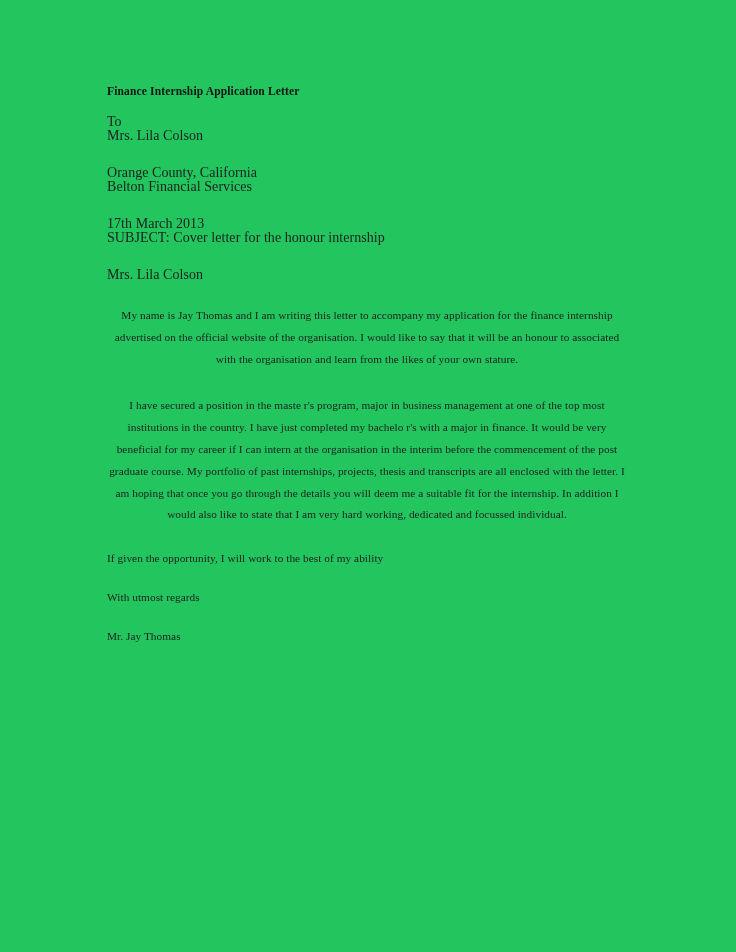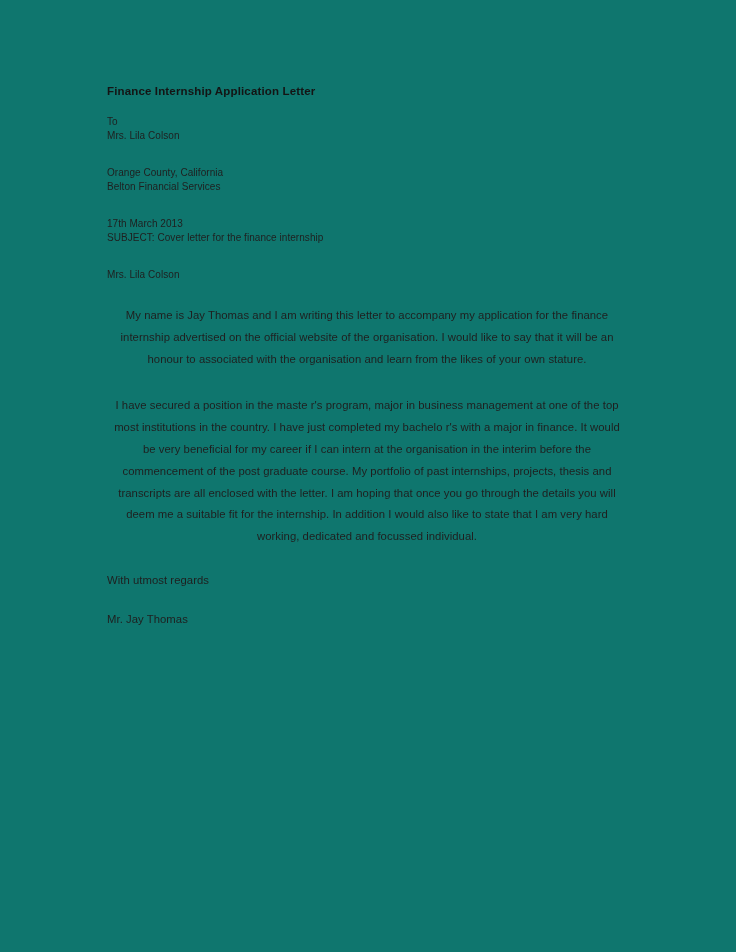--- a/index.html
+++ b/index.html
@@ -14,42 +14,43 @@
     overflow: hidden;
     font-family: "Liberation Sans", "DejaVu Sans", sans-serif;
     color: #1a1a1a;
     -webkit-font-smoothing: antialiased;
   }
 
   .page {
     position: relative;
     width: 736px;
     height: 952px;
-    background: #0f766e;
+    background: #22c55e;
     box-sizing: border-box;
+    font-family: Liberation Serif, serif;
   }
 
   .letter {
     position: absolute;
     left: 107px;
     top: 84px;
     width: 520px;
   }
 
   .letter-title {
     font-size: 11.5px;
     font-weight: bold;
     letter-spacing: 0.15px;
     line-height: 14px;
     margin: 0 0 17px 0;
     color: #141414;
   }
 
   .line {
-    font-size: 10px;
+    font-size: 14px;
     line-height: 14px;
     margin: 0;
     color: #1f1f1f;
     letter-spacing: 0.05px;
   }
 
   
   .block {
     margin: 0 0 23px 0;
   }
@@ -93,30 +94,31 @@
     </div>
 
 
     <div class="block">
       <p class="line">Orange County, California</p>
       <p class="line">Belton Financial Services</p>
     </div>
 
     <div class="block">
       <p class="line">17th March 2013</p>
-      <p class="line">SUBJECT: Cover letter for the finance internship</p>
+      <p class="line">SUBJECT: Cover letter for the honour internship</p>
     </div>
 
     <div class="block">
       <p class="line">Mrs. Lila Colson</p>
     </div>
 
     <p class="para">My name is Jay Thomas and I am writing this letter to accompany my application for the finance internship advertised on the official website of the organisation. I would like to say that it will be an honour to associated with the organisation and learn from the likes of your own stature.</p>
 
     <p class="para">I have secured a position in the maste r's program, major in business management at one of the top most institutions in the country. I have just completed my bachelo r's with a major in finance. It would be very beneficial for my career if I can intern at the organisation in the interim before the commencement of the post graduate course. My portfolio of past internships, projects, thesis and transcripts are all enclosed with the letter. I am hoping that once you go through the details you will deem me a suitable fit for the internship. In addition I would also like to state that I am very hard working, dedicated and focussed individual.</p>
 
+    <p class="closing-line">If given the opportunity, I will work to the best of my ability</p>
 
     <p class="closing-line">With utmost regards</p>
 
     <p class="closing-line">Mr. Jay Thomas</p>
 
   </div>
 </div>
 
 </body></html>

